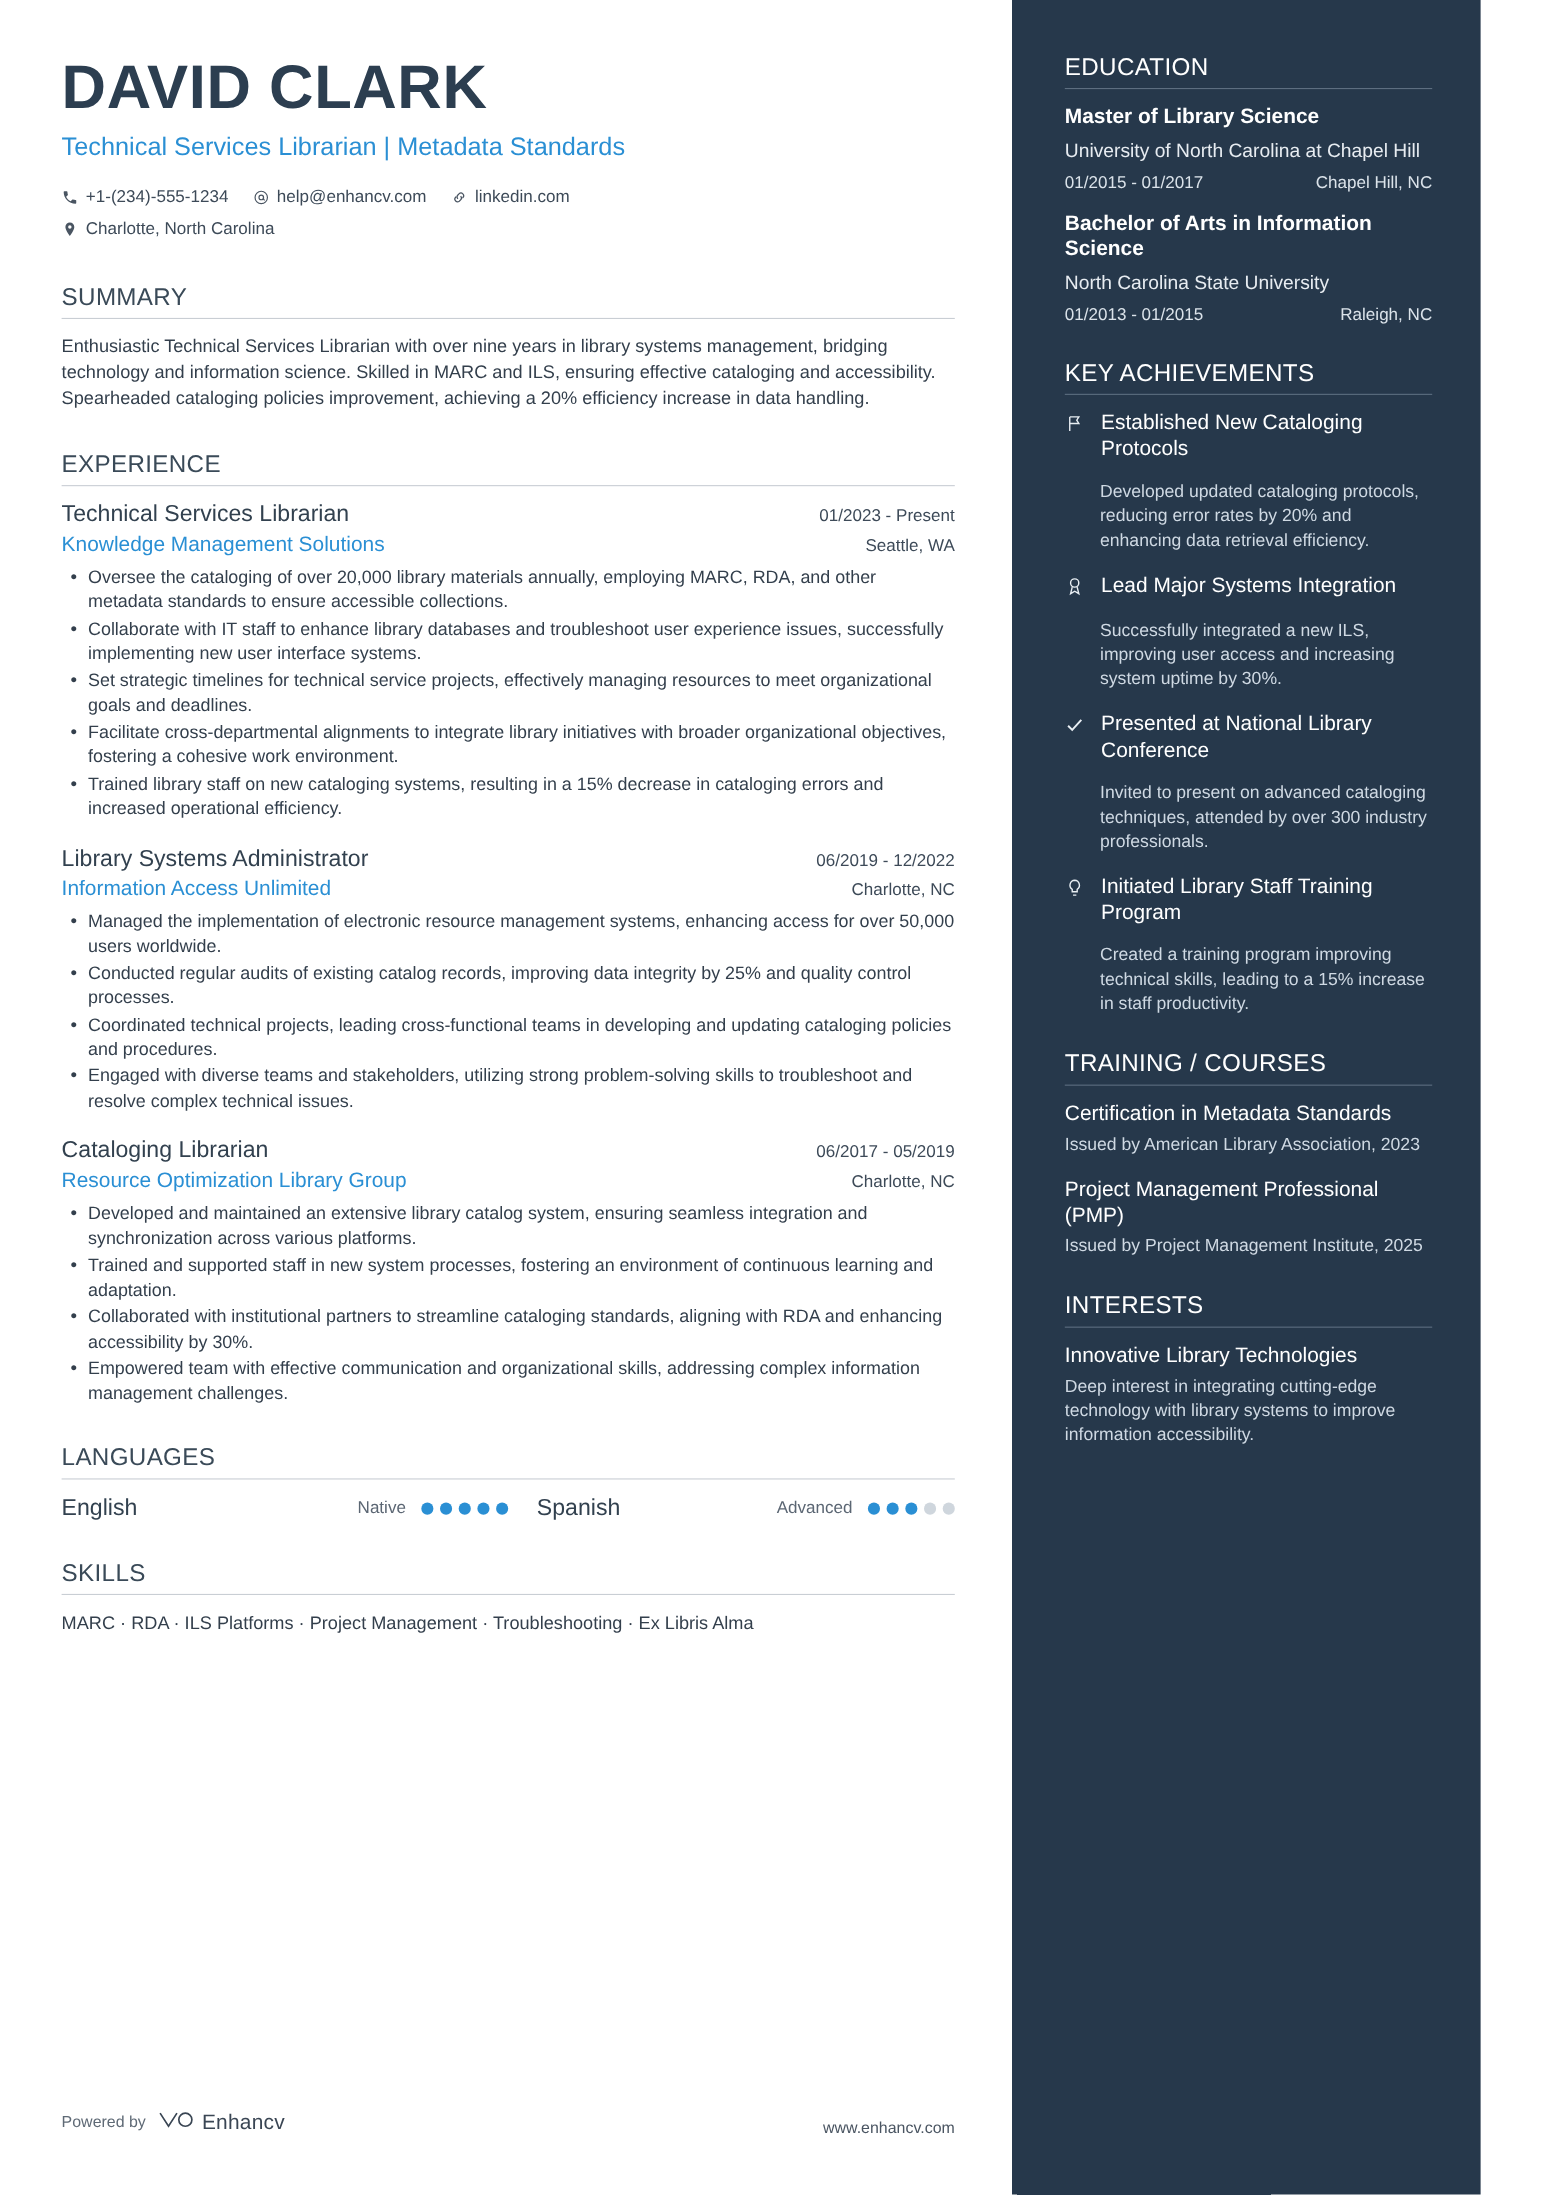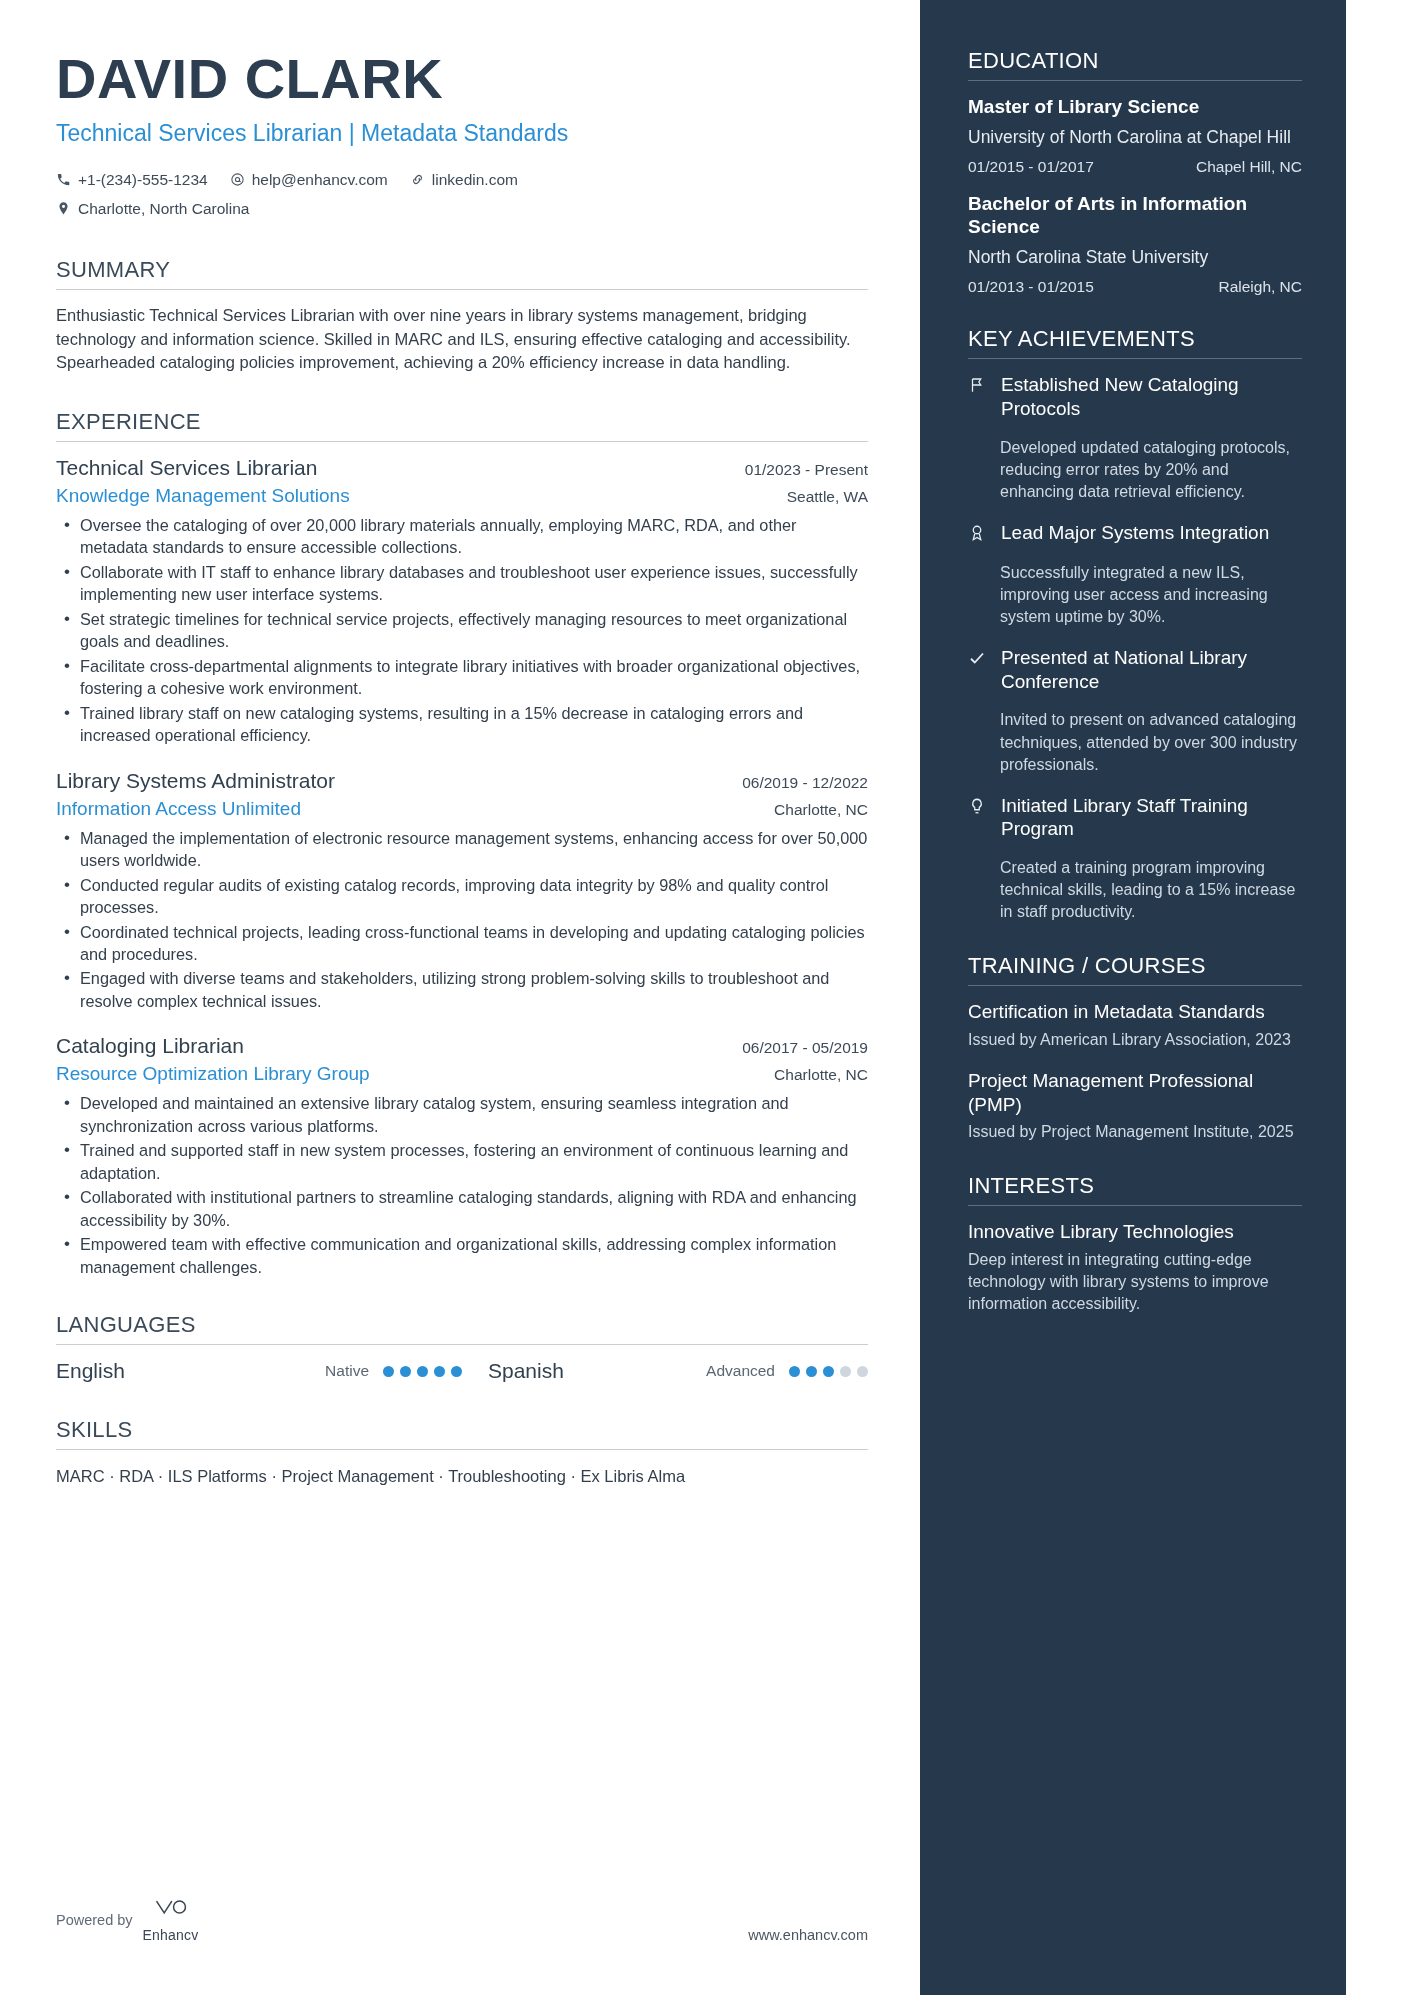--- a/index.html
+++ b/index.html
@@ -151,21 +151,21 @@
     right: 52px;
     bottom: 52px;
     display: flex;
     align-items: flex-end;
     font-size: 14.5px;
     color: #5f6a76;
   }
   .powered { display: flex; align-items: center; gap: 10px; }
   .enhancv-logo {
     display: flex; align-items: center; gap: 7px;
-    font-size: 14px; color: #3a4654; letter-spacing: 0.2px; flex-direction: column;
+    font-size: 19px; color: #3a4654; letter-spacing: 0.2px;
   }
   .footer-url { margin-left: auto; font-size: 14.5px; color: #4a5562; }
 
   
   .right {
     width: 426px;
     background: #26384b;
     color: #ffffff;
     padding: 48px 44px 0 48px;
   }
@@ -325,21 +325,21 @@
         <div class="job-head">
           <div class="job-title">Library Systems Administrator</div>
           <div class="job-dates">06/2019 - 12/2022</div>
         </div>
         <div class="job-sub">
           <div class="job-company">Information Access Unlimited</div>
           <div class="job-loc">Charlotte, NC</div>
         </div>
         <ul class="bullets">
           <li>Managed the implementation of electronic resource management systems, enhancing access for over 50,000 users worldwide.</li>
-          <li>Conducted regular audits of existing catalog records, improving data integrity by 98% and quality control processes.</li>
+          <li>Conducted regular audits of existing catalog records, improving data integrity by 25% and quality control processes.</li>
           <li>Coordinated technical projects, leading cross-functional teams in developing and updating cataloging policies and procedures.</li>
           <li>Engaged with diverse teams and stakeholders, utilizing strong problem-solving skills to troubleshoot and resolve complex technical issues.</li>
         </ul>
       </div>
 
       <div class="job">
         <div class="job-head">
           <div class="job-title">Cataloging Librarian</div>
           <div class="job-dates">06/2017 - 05/2019</div>
         </div>

